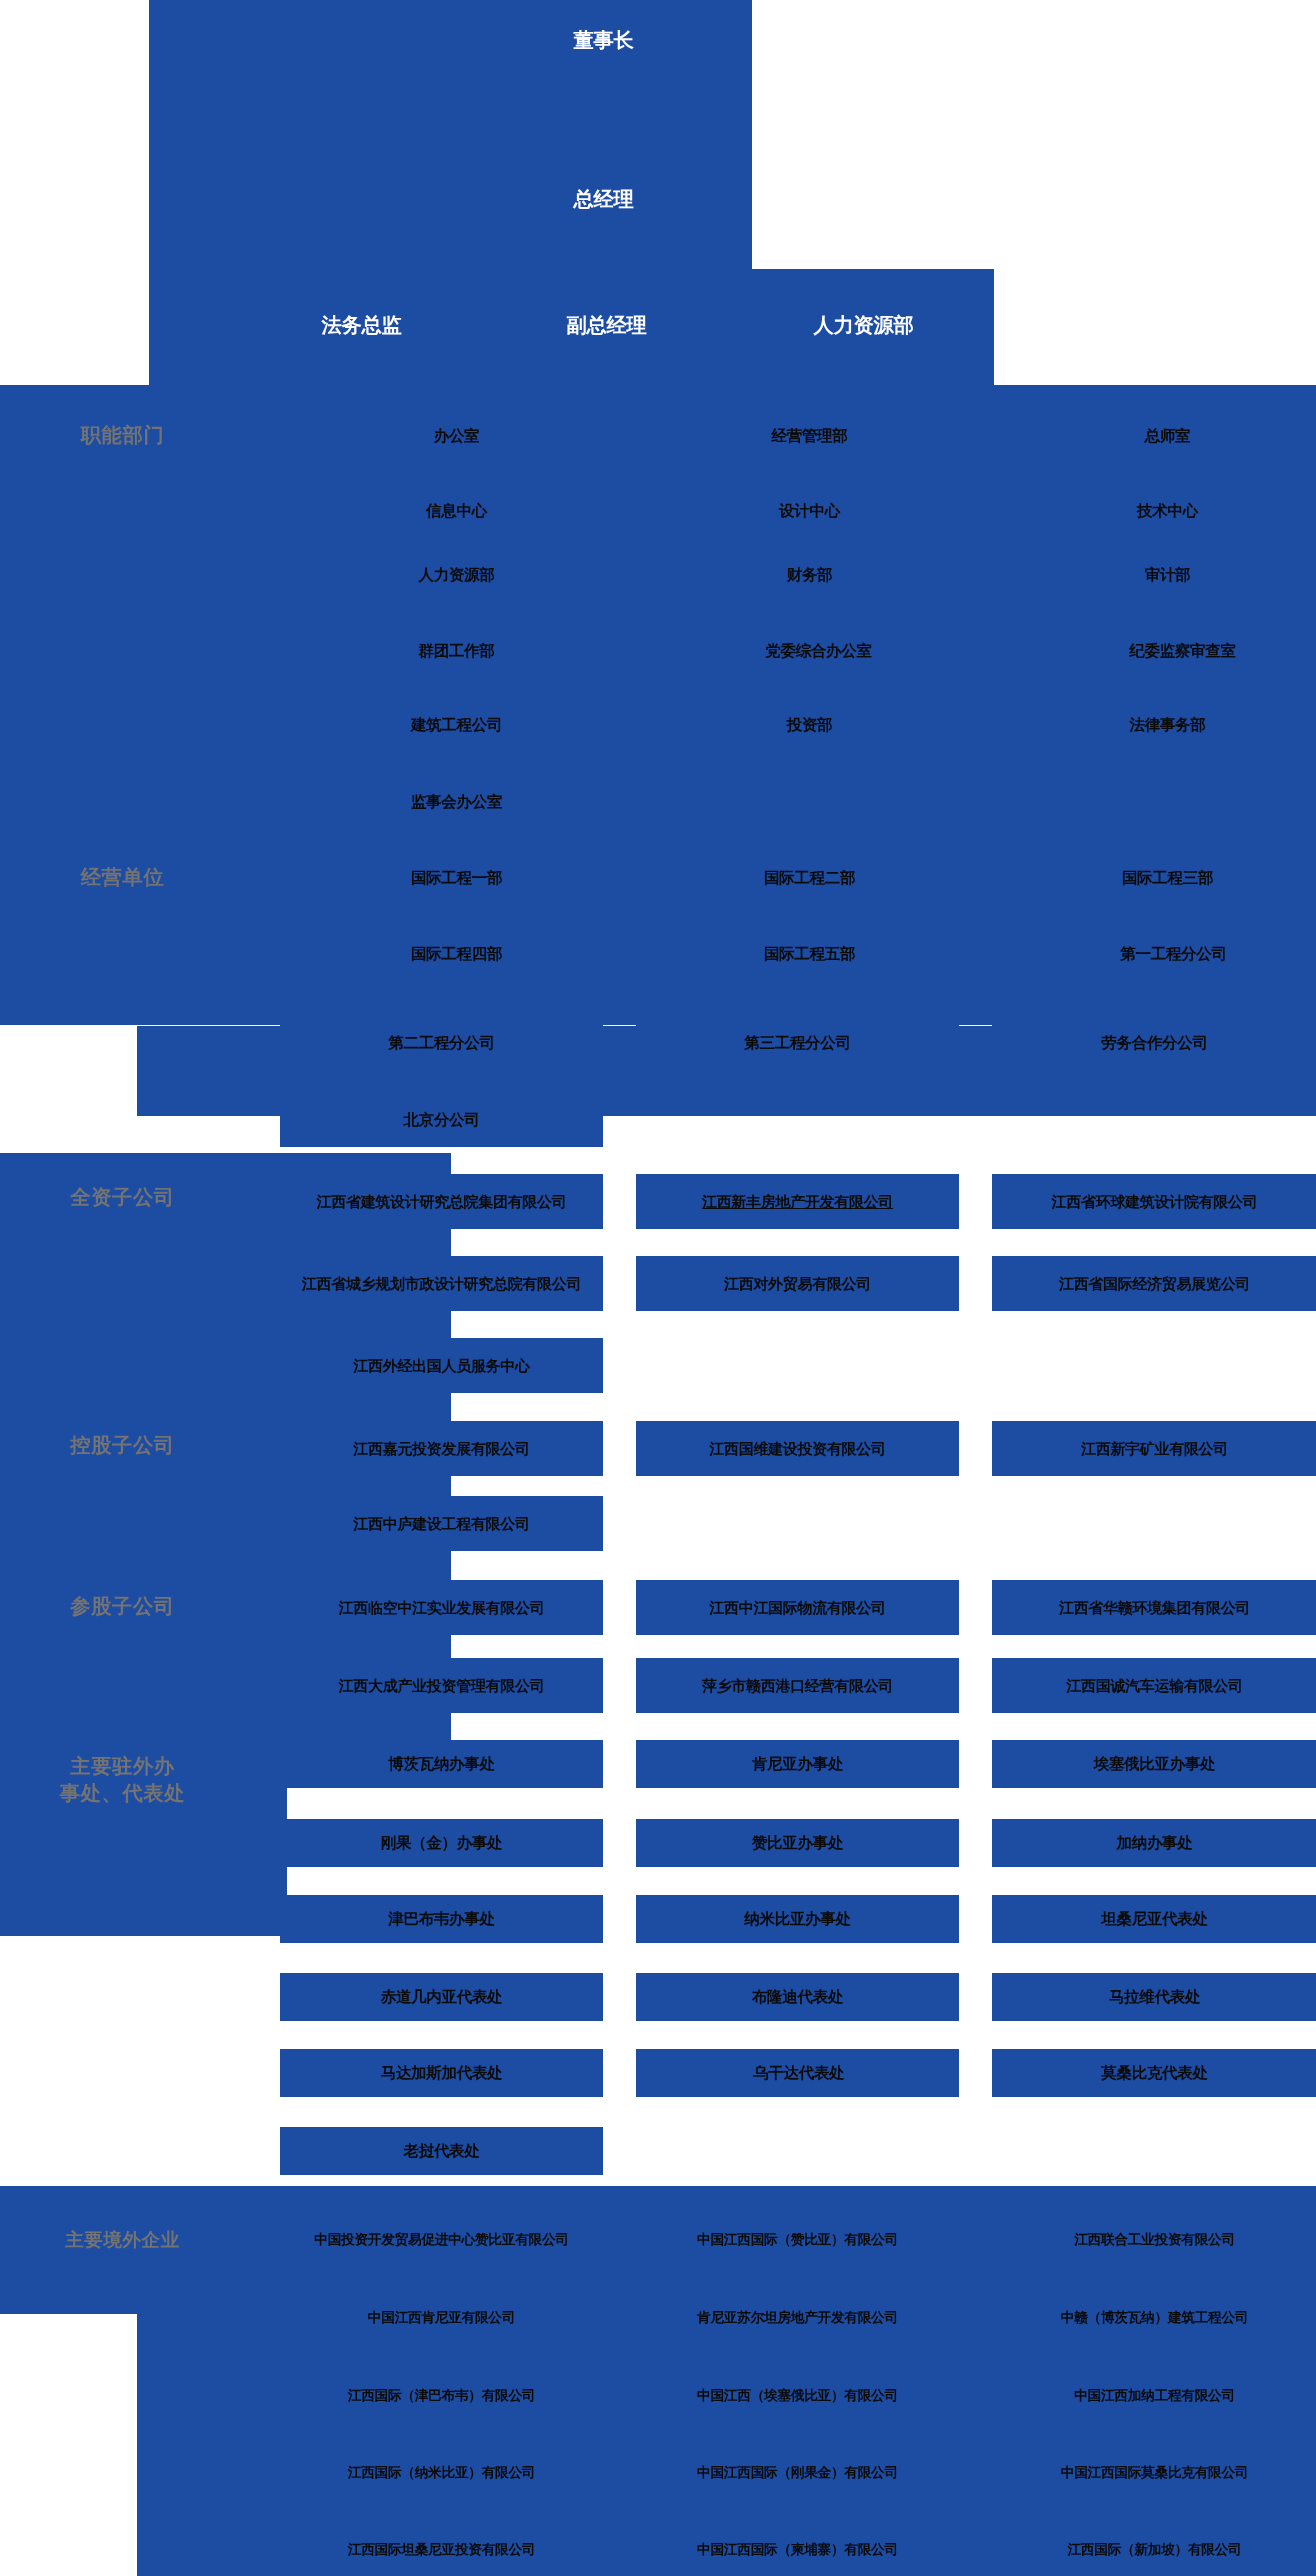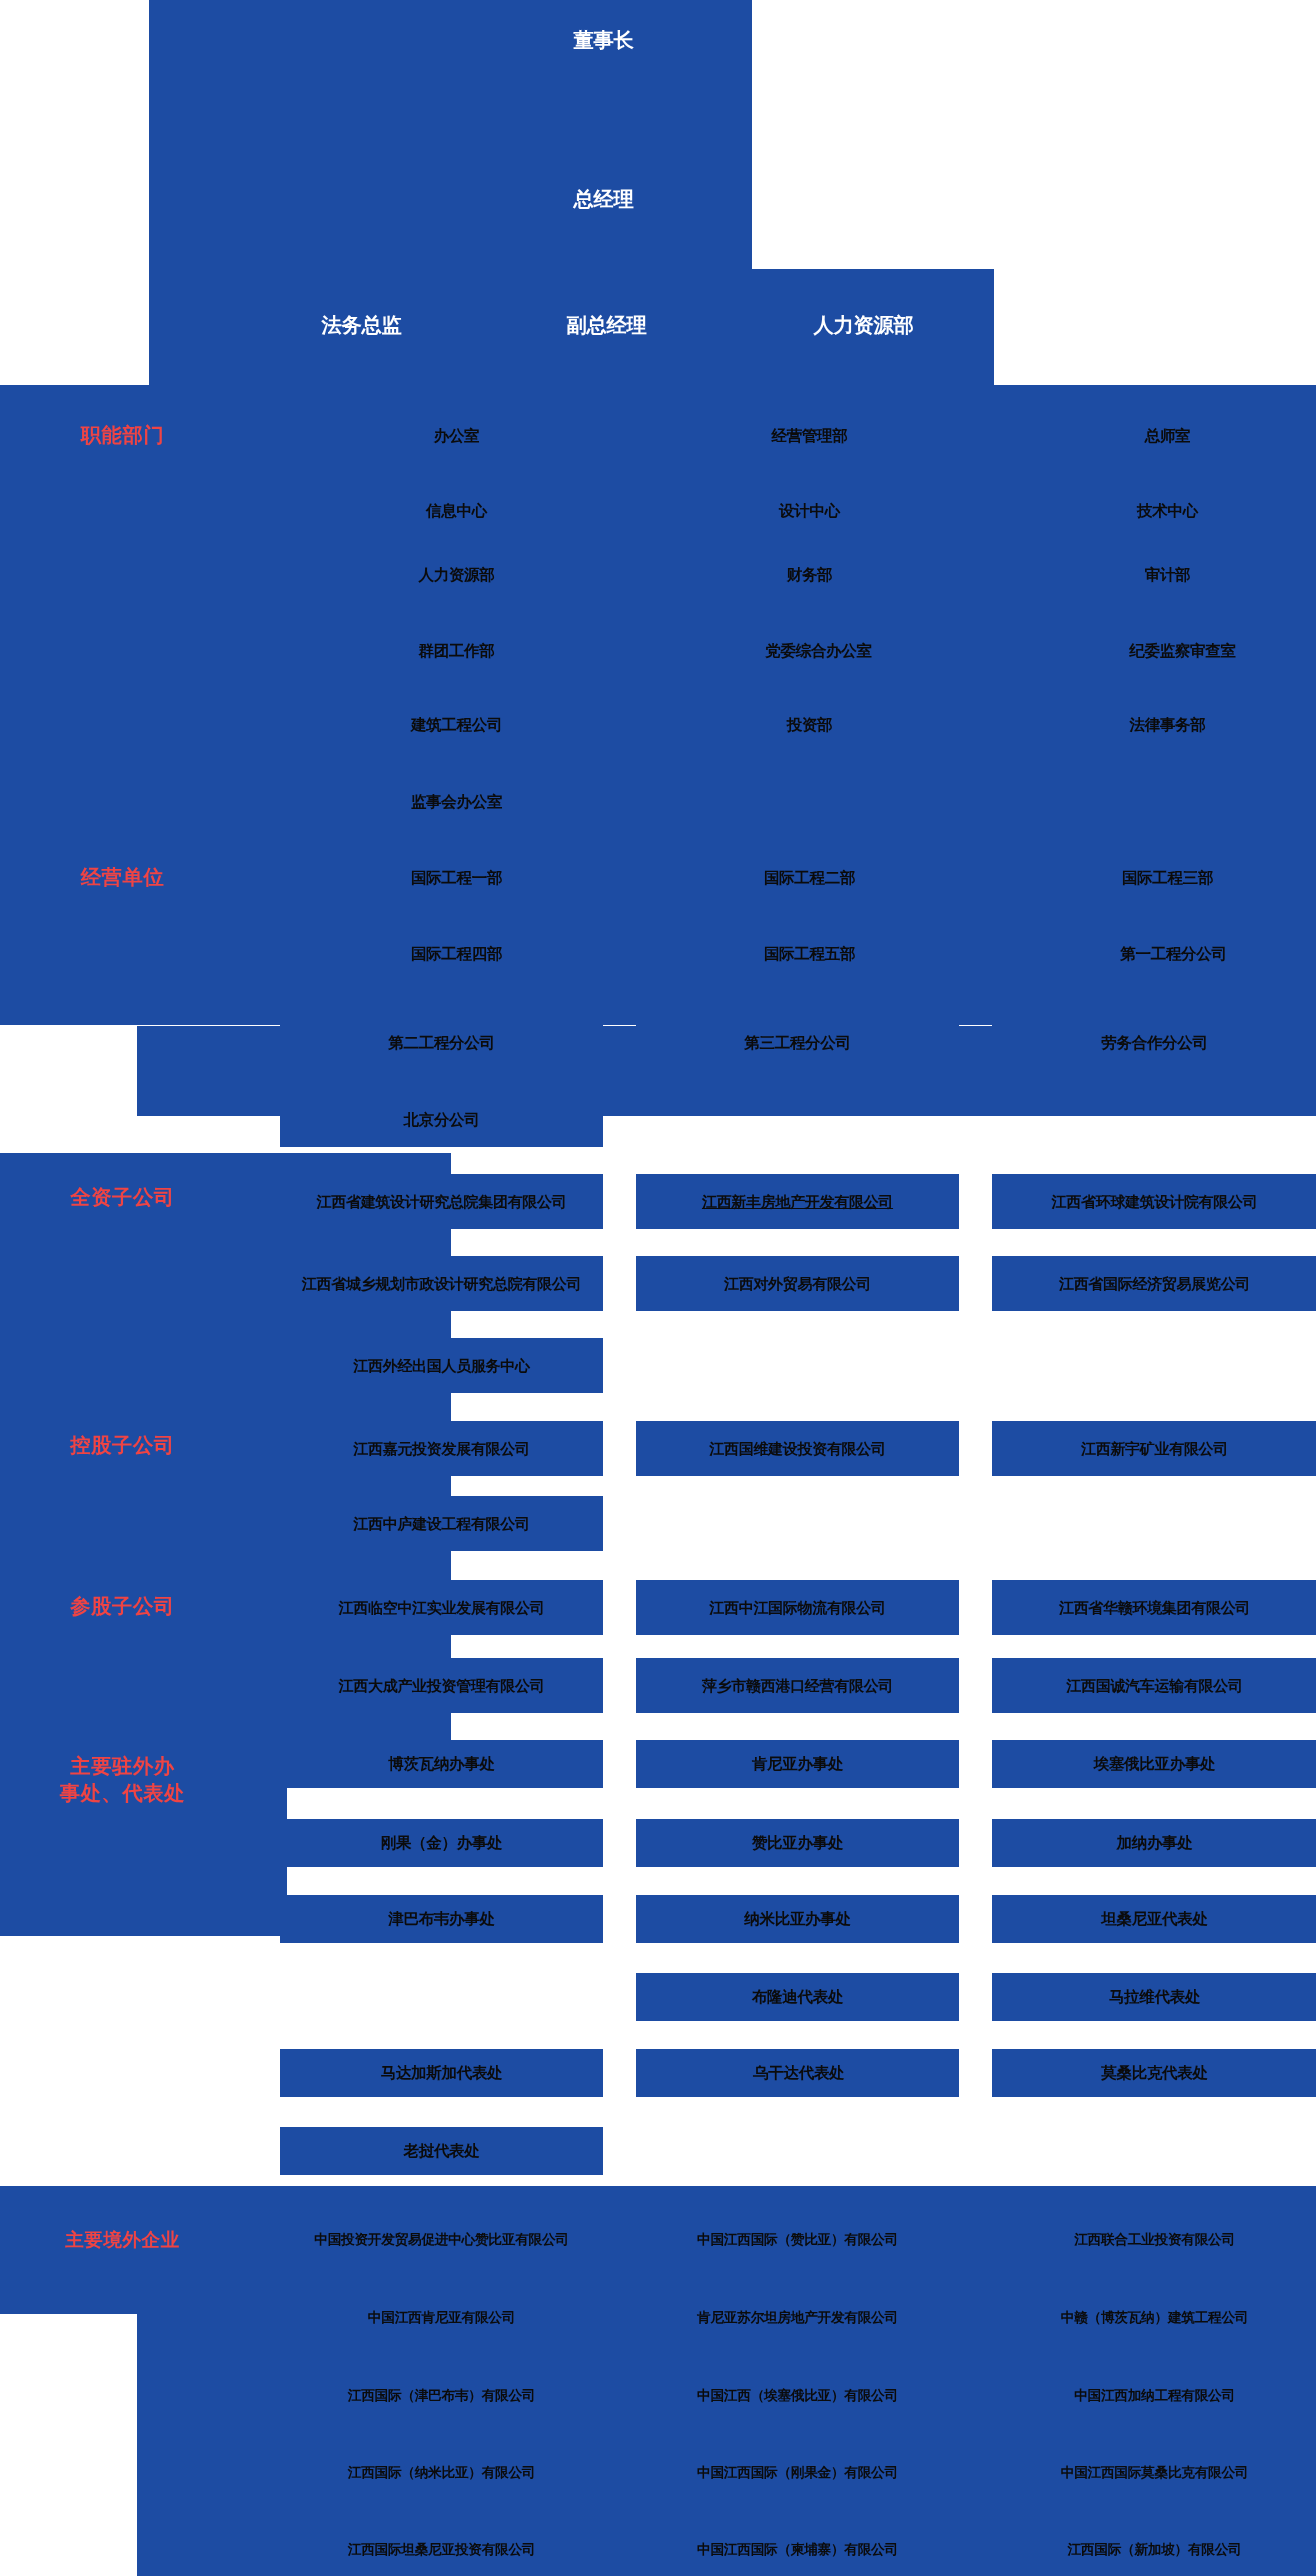--- a/index.html
+++ b/index.html
@@ -35,21 +35,21 @@
     padding: 1.2px 3.6px;
     letter-spacing: -0.3px;
   }
   .exec {
     background: transparent;
     color: #ffffff;
     font-weight: bold;
   }
   .rowlabel {
     background: transparent;
-    color: #ef4444;
+    color: #737373;
     font-weight: bold;
     font-size: 20.3px;
     letter-spacing: 0.6px;
     line-height: 1.35;
   }
   .t-top   { font-size: 20.3px; }
   .t-dept  { font-size: 15.5px; }
   .t-unit  { font-size: 15.5px; }
   .t-sub   { font-size: 15px; }
   .t-office{ font-size: 15.5px; }
@@ -277,20 +277,23 @@
   <div class="node t-office" style="left:280px; top:1895px; width:323px; height:48px;">
       <span>津巴布韦办事处</span>
     </div>
   <div class="node t-office" style="left:636px; top:1895px; width:323px; height:48px;">
       <span>纳米比亚办事处</span>
     </div>
   <div class="node t-office" style="left:992px; top:1895px; width:325px; height:48px;">
       <span>坦桑尼亚代表处</span>
     </div>
 
+  <div class="node t-office" style="left:280px; top:1973px; width:323px; height:48px;">
+      <span>赤道几内亚代表处</span>
+    </div>
   <div class="node t-office" style="left:636px; top:1973px; width:323px; height:48px;">
       <span>布隆迪代表处</span>
     </div>
   <div class="node t-office" style="left:992px; top:1973px; width:325px; height:48px;">
       <span>马拉维代表处</span>
     </div>
 
   <div class="node t-office" style="left:280px; top:2049px; width:323px; height:48px;">
       <span>马达加斯加代表处</span>
     </div>

